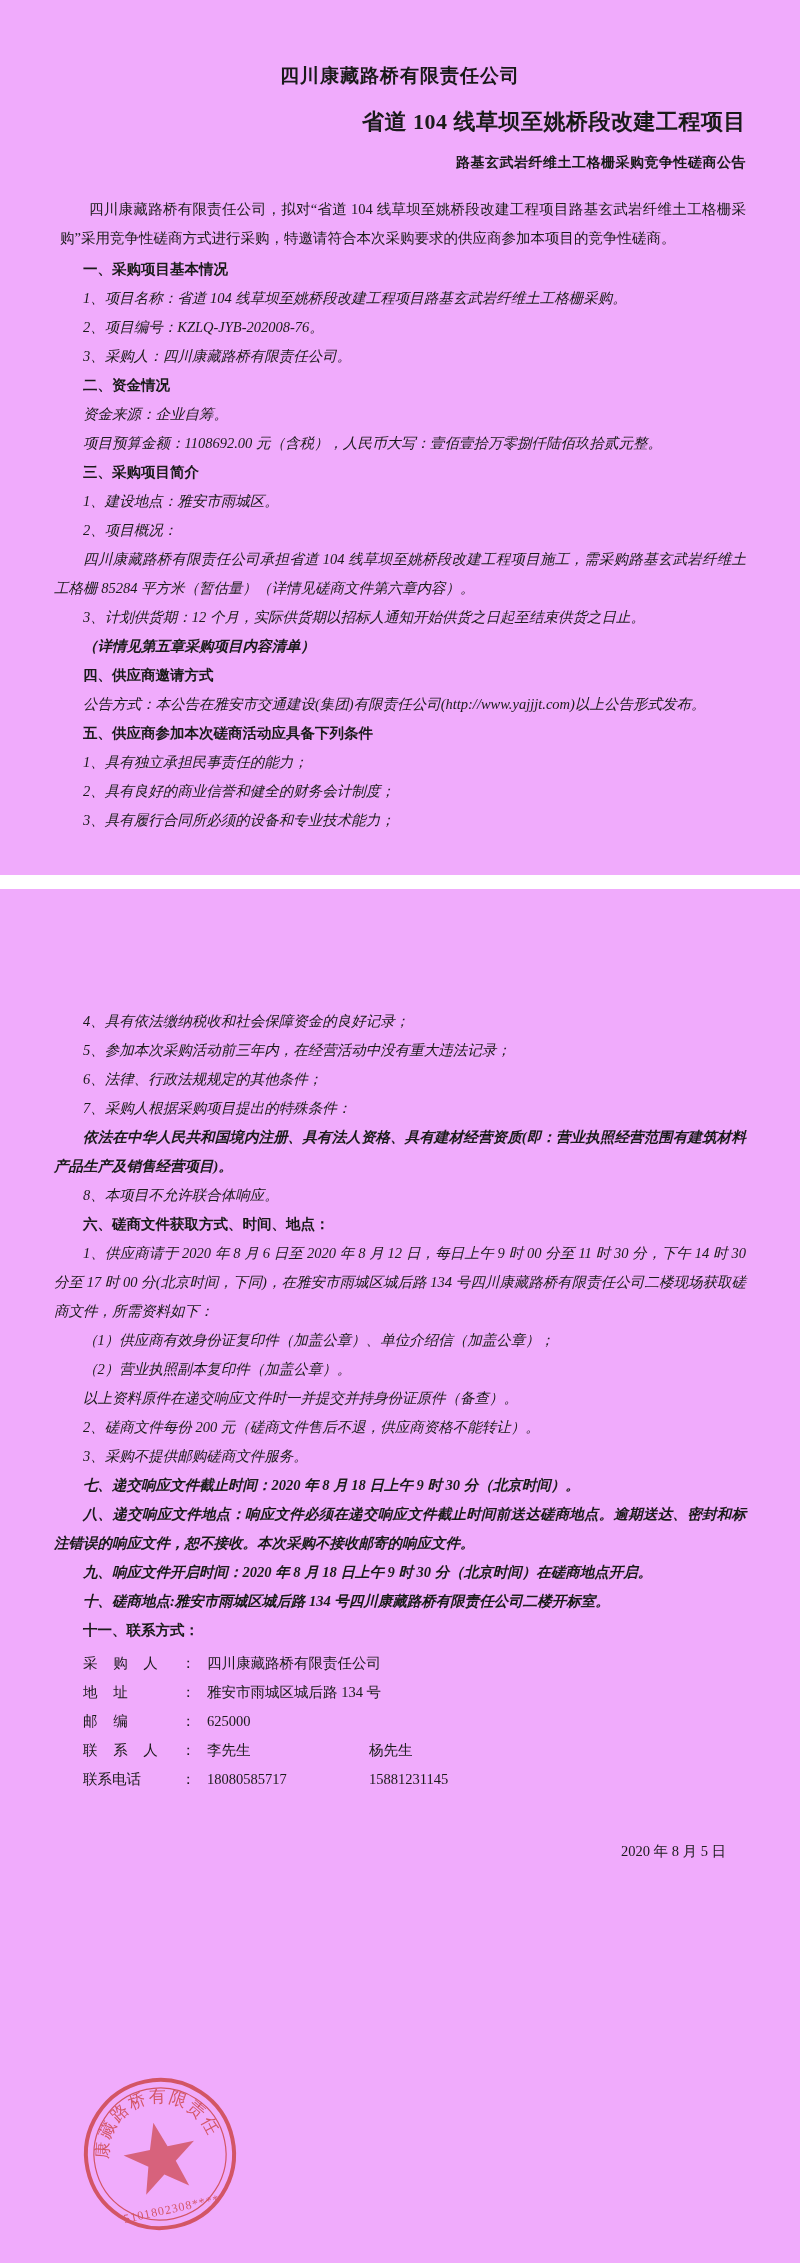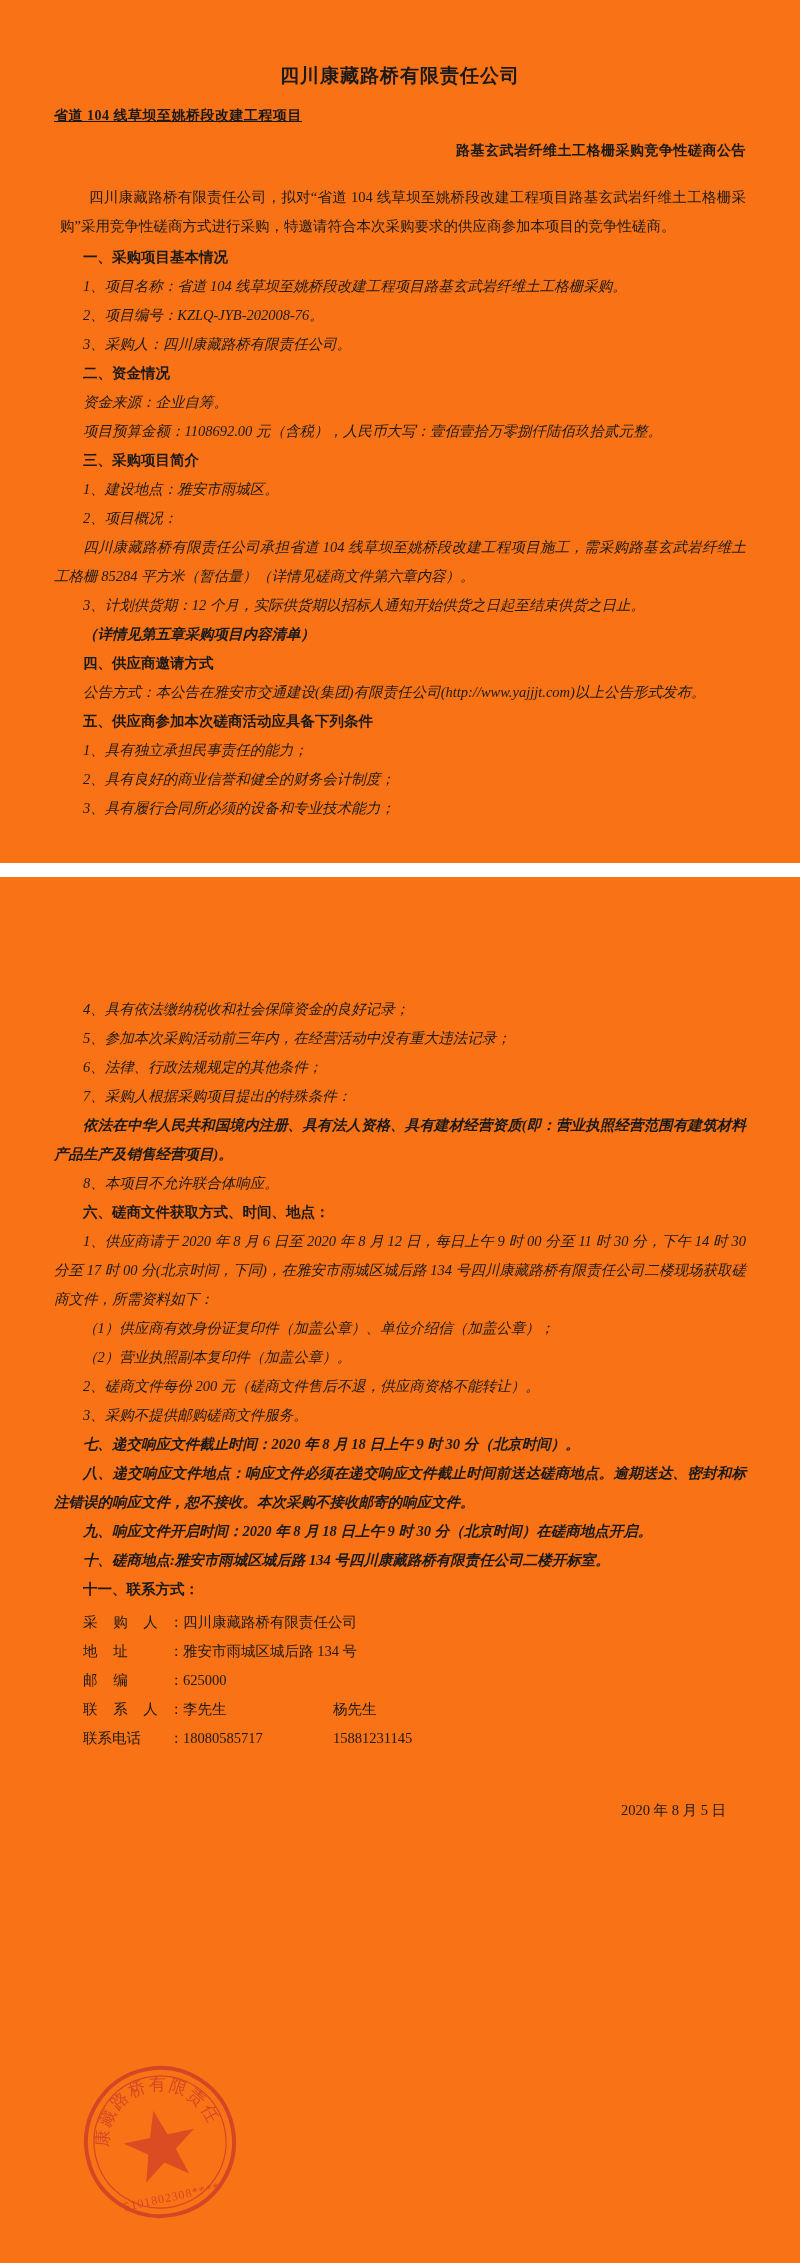--- a/index.html
+++ b/index.html
@@ -6,45 +6,44 @@
   html, body { margin: 0; padding: 0; }
   body {
     width: 800px;
     background: #ffffff;
     font-family: "Liberation Serif", "DejaVu Serif", serif;
     color: #1a1a1a;
   }
   .page {
     width: 800px;
     position: relative;
-    background: #f97316;
+    background: #f0abfc;
   }
   .page.p1 { padding: 62px 54px 40px 54px; min-height: 790px; }
   .page.p2 { padding: 0 54px 40px 54px; min-height: 1473px; }
   .gap {
     width: 800px;
     height: 14px;
     background: #ffffff;
   }
   h1.title {
     text-align: center;
     font-size: 19px;
     font-weight: bold;
     letter-spacing: 1px;
     margin: 0 0 14px 0;
     line-height: 1.5;
   }
   h2.subtitle {
-    text-align: left;
-    font-size: 14px;
+    text-align: right;
+    font-size: 22px;
     font-weight: bold;
     letter-spacing: 0.5px;
     margin: 0 0 14px 0;
     line-height: 1.5;
-    text-decoration: underline;
   }
   h3.subtitle2 {
     text-align: right;
     font-size: 14px;
     font-weight: bold;
     letter-spacing: 0.5px;
     margin: 0 0 22px 0;
     line-height: 1.5;
   }
   p.para {
@@ -72,20 +71,21 @@
   p.item.bold { font-weight: bold; }
   .contact-block {
     margin-top: 4px;
   }
   .contact-row {
     font-size: 14.5px;
     line-height: 2.0;
     display: flex;
     text-indent: 0;
     padding-left: 2em;
+    gap: 12px;
   }
   .contact-label {
     width: 86px;
     letter-spacing: 6px;
     flex: none;
   }
   .contact-label.sep { letter-spacing: 0px; }
   .contact-sep { width: 14px; flex: none; }
   .contact-val { flex: 1 1 auto; }
   .contact-val2 { width: 150px; flex: none; }
@@ -152,20 +152,21 @@
   <p class="item">5、参加本次采购活动前三年内，在经营活动中没有重大违法记录；</p>
   <p class="item">6、法律、行政法规规定的其他条件；</p>
   <p class="item">7、采购人根据采购项目提出的特殊条件：</p>
   <p class="item bold">依法在中华人民共和国境内注册、具有法人资格、具有建材经营资质(即：营业执照经营范围有建筑材料产品生产及销售经营项目)。</p>
   <p class="item">8、本项目不允许联合体响应。</p>
 
   <p class="sect">六、磋商文件获取方式、时间、地点：</p>
   <p class="item">1、供应商请于 2020 年 8 月 6 日至 2020 年 8 月 12 日，每日上午 9 时 00 分至 11 时 30 分，下午 14 时 30 分至 17 时 00 分(北京时间，下同)，在雅安市雨城区城后路 134 号四川康藏路桥有限责任公司二楼现场获取磋商文件，所需资料如下：</p>
   <p class="item">（1）供应商有效身份证复印件（加盖公章）、单位介绍信（加盖公章）；</p>
   <p class="item">（2）营业执照副本复印件（加盖公章）。</p>
+  <p class="item">以上资料原件在递交响应文件时一并提交并持身份证原件（备查）。</p>
   <p class="item">2、磋商文件每份 200 元（磋商文件售后不退，供应商资格不能转让）。</p>
   <p class="item">3、采购不提供邮购磋商文件服务。</p>
 
   <p class="item bold">七、递交响应文件截止时间：2020 年 8 月 18 日上午 9 时 30 分（北京时间）。</p>
   <p class="item bold">八、递交响应文件地点：响应文件必须在递交响应文件截止时间前送达磋商地点。逾期送达、密封和标注错误的响应文件，恕不接收。本次采购不接收邮寄的响应文件。</p>
   <p class="item bold">九、响应文件开启时间：2020 年 8 月 18 日上午 9 时 30 分（北京时间）在磋商地点开启。</p>
   <p class="item bold">十、磋商地点:雅安市雨城区城后路 134 号四川康藏路桥有限责任公司二楼开标室。</p>
   <p class="sect">十一、联系方式：</p>
 
   <div class="contact-block">

